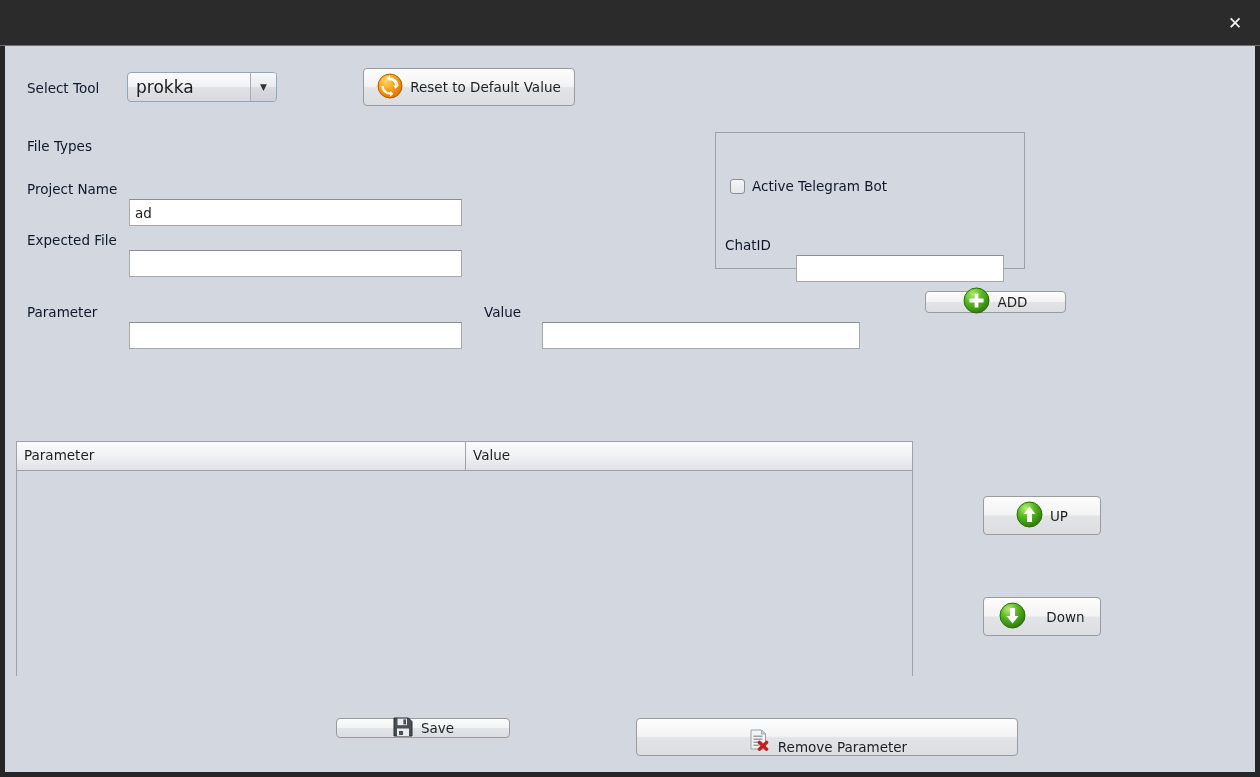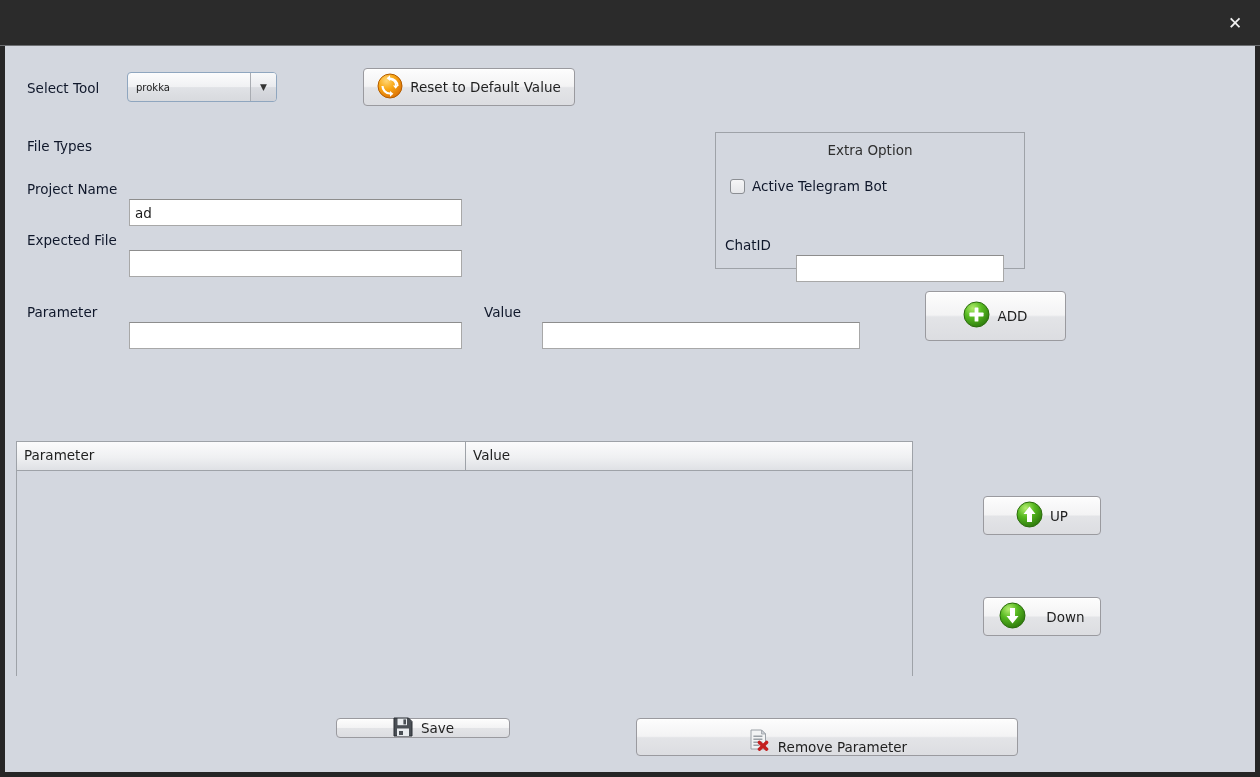--- a/index.html
+++ b/index.html
@@ -98,21 +98,21 @@
     border: 1px solid #8fa6bf;
     border-radius: 4px;
     background: linear-gradient(to bottom, #fcfcfd 0%, #f0f1f3 50%, #e0e2e6 52%, #d8dade 100%);
     cursor: pointer;
     display: flex;
     align-items: center;
   }
   #combo-value {
     flex: 1;
     padding-left: 8px;
-    font-size: 10px;
+    font-size: 17px;
     color: #1a1a1a;
   }
   #combo-arrow {
     width: 26px;
     height: 100%;
     box-sizing: border-box;
     border-left: 1px solid #a9acb2;
     background: linear-gradient(to bottom, #f7f8f9 0%, #e9eaee 50%, #d9dbe0 52%, #cfd1d7 100%);
     border-radius: 0 3px 3px 0;
     display: flex;
@@ -217,36 +217,35 @@
 
   <div class="lbl" style="left:22px; top:138px;">File Types</div>
 
   <div class="lbl" style="left:22px; top:181px;">Project Name</div>
   <input class="txtfield" style="left: 124px; top: 174px; width: 333px; height: 27px;" value="ad">
 
   <div class="lbl" style="left:22px; top:232px;">Expected File</div>
   <input class="txtfield" style="left: 124px; top: 225px; width: 333px; height: 27px;" value="">
 
   <div id="extra-group">
-    <div id="extra-title">Extra Option</div>
 
     <div class="checkbox" style="left:14px; top:46px;"></div>
     <div class="lbl" style="left:36px; top:45px;">Active Telegram Bot</div>
 
     <div class="lbl" style="left:9px; top:104px;">ChatID</div>
     <input class="txtfield" style="left: 80px; top: 97px; width: 208px; height: 27px;" value="">
   </div>
 
   <div class="lbl" style="left:22px; top:304px;">Parameter</div>
   <input class="txtfield" style="left: 124px; top: 297px; width: 333px; height: 27px;" value="">
 
   <div class="lbl" style="left:479px; top:304px;">Value</div>
   <input class="txtfield" style="left: 537px; top: 297px; width: 318px; height: 27px;" value="">
 
-  <div class="btn" style="left:879px; top:291px; width:141px; height:50px;">
+  <div class="btn" style="left:879px; top:291px; width:141px; height:22px;">
     <span class="ico">
       <svg width="27" height="27" viewBox="0 0 27 27">
         <defs>
           <radialGradient id="gg" cx="35%" cy="25%" r="80%">
             <stop offset="0%" stop-color="#aeea6a"></stop>
             <stop offset="45%" stop-color="#58bb22"></stop>
             <stop offset="100%" stop-color="#2d7a0c"></stop>
           </radialGradient>
         </defs>
         <circle cx="13.5" cy="13.5" r="12.5" fill="url(#gg)" stroke="#2a6b0b" stroke-width="1"></circle>

